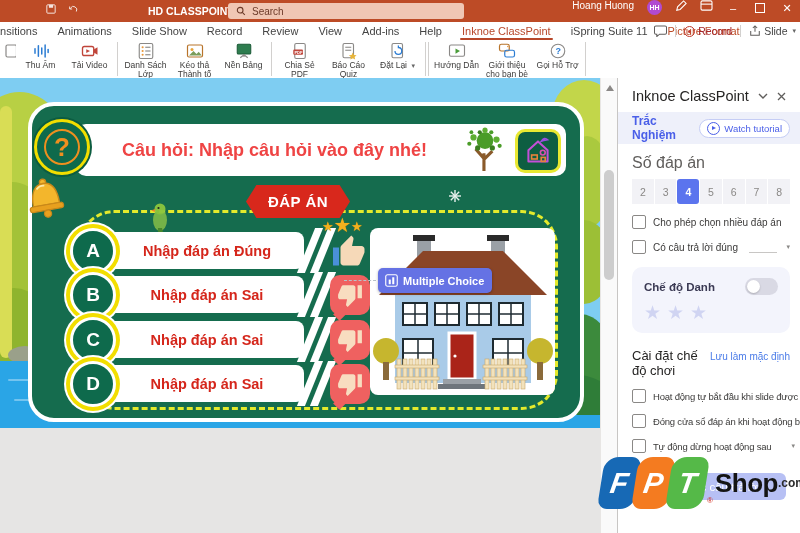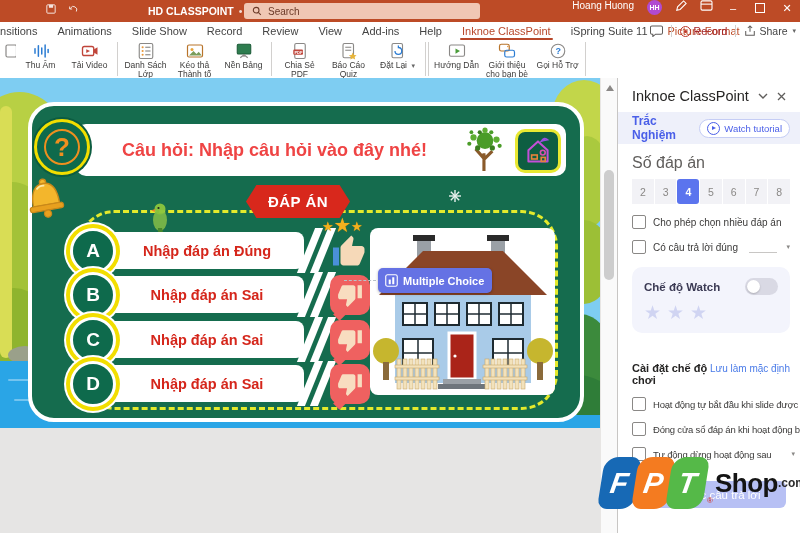--- a/index.html
+++ b/index.html
@@ -6,21 +6,21 @@
   .screen{position:relative;width:800px;height:533px;overflow:hidden;background:#e6e5e4;}
 
   
   .titlebar{position:absolute;left:0;top:0;width:800px;height:22px;background:#bd4b26;display:flex;align-items:center;color:#fff;}
   .qat{position:absolute;left:46px;top:4px;display:flex;gap:12px;opacity:.85;}
   .qat svg{display:block}
   .doctitle{position:absolute;left:148px;top:0;height:22px;display:flex;align-items:center;gap:5px;font-size:10.5px;white-space:nowrap;}
   .doctitle .dname{font-weight:bold;}
   .doctitle .dsep{opacity:.8}
   .doctitle .dsaved{opacity:.92;font-size:10px;}
-  .searchpill{position:absolute;left:244px;top:3px;width:220px;height:16px;background:#f0c7b4;border-radius:3px;display:flex;align-items:center;gap:6px;padding:0 8px;color:#6b3a28;font-size:10px;}
+  .searchpill{position:absolute;left:228px;top:3px;width:220px;height:16px;background:#f0c7b4;border-radius:3px;display:flex;align-items:center;gap:6px;padding:0 8px;color:#6b3a28;font-size:10px;}
   .tright{position:absolute;right:6px;top:0;height:22px;display:flex;align-items:flex-start;gap:13px;}
   .uname{font-size:10px;}
   .avatar{width:15px;height:15px;border-radius:50%;background:#b14ad1;color:#fff;font-size:7px;font-weight:bold;display:flex;align-items:center;justify-content:center;}
   .wctl{font-size:11px;line-height:1;display:flex;align-items:center;justify-content:center;width:14px;height:16px;}
   .wbox{width:8px;height:8px;border:1.2px solid #fff;display:inline-block;}
 
   
   .tabsrow{position:absolute;left:0;top:22px;width:800px;height:18px;background:#fff;display:flex;align-items:center;}
   .tabs{display:flex;margin-left:-26px;white-space:nowrap;}
   .tab{padding:0 10px;font-size:11px;color:#444;height:18px;display:flex;align-items:center;position:relative;}
@@ -111,21 +111,21 @@
   .cblbl.small{font-size:9.5px;letter-spacing:-.2px;}
   .ddl{width:52px;border-bottom:1px solid #c8c6c4;height:10px;margin-left:4px;}
   .dcaret{font-size:7px;color:#8a8886;margin-left:2px;}
   .qcard{margin-top:13px;background:#f3f4fc;border-radius:10px;padding:11px 12px 9px;}
   .qcrow{display:flex;align-items:center;}
   .qclbl{font-size:11.5px;font-weight:bold;color:#3b3a54;flex:1;}
   .toggle{width:33px;height:17px;border-radius:9px;background:#d9d9e4;position:relative;}
   .knob{position:absolute;left:2px;top:2px;width:13px;height:13px;border-radius:50%;background:#fff;box-shadow:0 1px 2px rgba(0,0,0,.2);}
   .qstars{margin-top:6px;color:#d0d4f2;font-size:19px;letter-spacing:6px;}
   .setrow{display:flex;align-items:baseline;margin-top:15px;}
-  .settitle{font-size:11px;font-weight:bold;color:#252423;flex:1;margin-top:14px;}
+  .settitle{font-size:13px;font-weight:normal;color:#252423;flex:1;}
   .savedef{font-size:10px;color:#4a7be8;white-space:nowrap;}
   .viewbtn{margin:20px auto 0;width:150px;height:27px;background:#b7c0f4;border:none;border-radius:6px;color:#fff;font-size:11.5px;display:flex;align-items:center;justify-content:center;font-family:inherit;}
 
   
   .fpt{position:absolute;left:601px;top:457px;display:flex;align-items:center;z-index:50;}
   .ftile{width:37px;height:52px;border-radius:14px 10px 14px 10px;transform:skewX(-9deg);display:flex;align-items:center;justify-content:center;color:#fff;font-size:29px;font-weight:bold;font-style:italic;margin-right:-3px;}
   .tf{background:#1769b5;} .tp{background:#f47b20;} .tt{background:#55b948;}
   .freg{color:#d22b1f;font-size:8px;align-self:flex-end;margin:0 2px 4px 4px;}
   .fshop{font-size:26px;font-weight:bold;color:#141414;letter-spacing:-.5px;}
   .fdom{font-size:12px;font-weight:bold;color:#2b2b2b;}
@@ -199,21 +199,21 @@
     <span style="display:flex;align-items:center;">
         <span class="recdot"></span>
         <span class="reclbl">Record</span>
       </span>
     <span class="vsep"></span>
     <span style="display:flex;align-items:center;gap:3px;">
       <svg width="12" height="12" viewBox="0 0 14 14">
           <path d="M2 7 v5 h10 V7" fill="none" stroke="#605e5c" stroke-width="1.2"></path>
           <path d="M7 8 V1.5 M4.5 3.5 L7 1 l2.5 2.5" fill="none" stroke="#605e5c" stroke-width="1.2"></path>
         </svg>
-      <span>Share</span>
+      <span>Slide</span>
         <span class="caret">▾</span>
     </span>
   </div>
 
   <div class="ribbon">
     <div class="rgroup">
       <div class="rbtns">
         <div class="rbtn cutbtn">
           <span class="ric"><svg width="18" height="18" viewBox="0 0 24 24">
                 <rect x="8" y="4" width="14" height="16" rx="2" fill="none" stroke="#8a8886" stroke-width="1.6"></rect>
@@ -618,21 +618,21 @@
         <span class="cblbl">Cho phép chọn nhiều đáp án</span>
       </div>
       <div class="cbrow">
         <span class="cbox"></span>
         <span class="cblbl">Có câu trả lời đúng</span>
         <span class="ddl"></span>
         <span class="dcaret">▾</span>
       </div>
       <div class="qcard">
         <div class="qcrow">
-          <span class="qclbl">Chế độ Watch</span>
+          <span class="qclbl">Chế độ Danh</span>
           <span class="toggle">
               <span class="knob"></span>
             </span>
         </div>
         <div class="qstars">★★★</div>
       </div>
       <div class="setrow">
         <span class="settitle">Cài đặt chế độ chơi</span>
         <span class="savedef">Lưu làm mặc định</span>
       </div>

